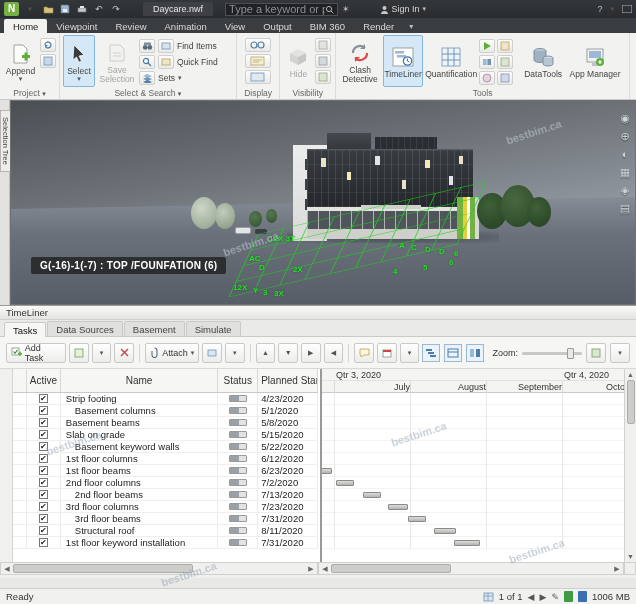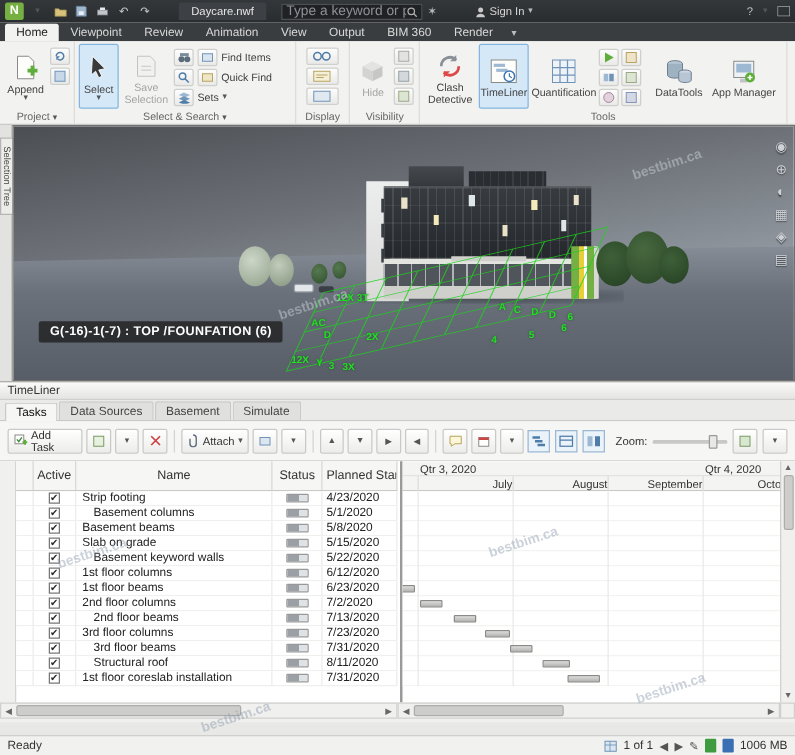--- a/index.html
+++ b/index.html
@@ -797,21 +797,21 @@
               <div class="cell c-status">
                 <div class="statbar"></div>
               </div>
               <div class="cell c-date">8/11/2020</div>
             </div>
             <div class="trow">
               <div class="cell c-exp"></div>
               <div class="cell c-active">
                 <div class="cb">✔</div>
               </div>
-              <div class="cell c-name" style="padding-left: 5px;">1st floor coreslab installation</div>
+              <div class="cell c-name" style="padding-left: 5px;">1st floor keyword installation</div>
               <div class="cell c-status">
                 <div class="statbar"></div>
               </div>
               <div class="cell c-date">7/31/2020</div>
             </div>
           </div>
       </div>
 
       <div class="gantt">
         <div class="ghead">

